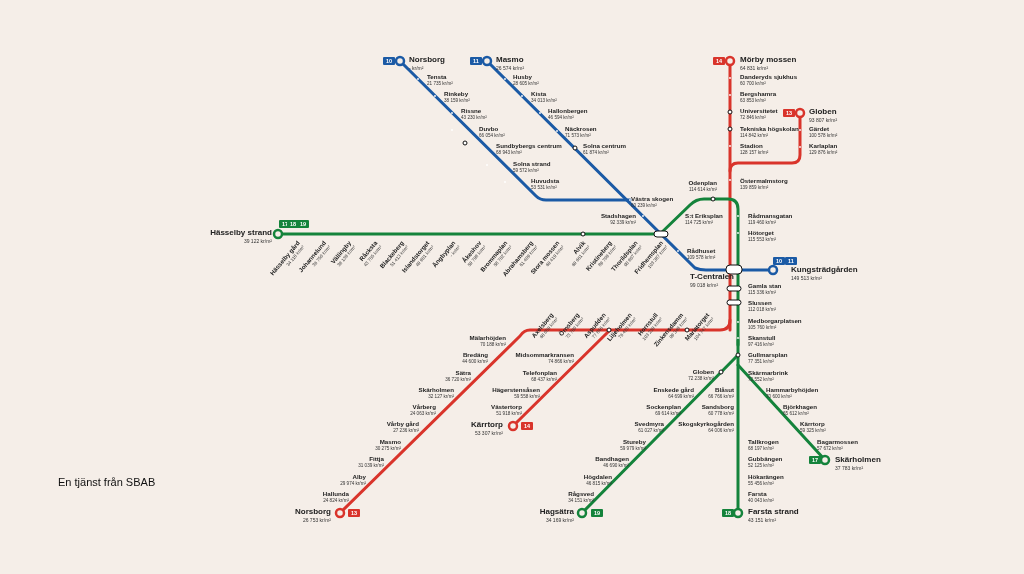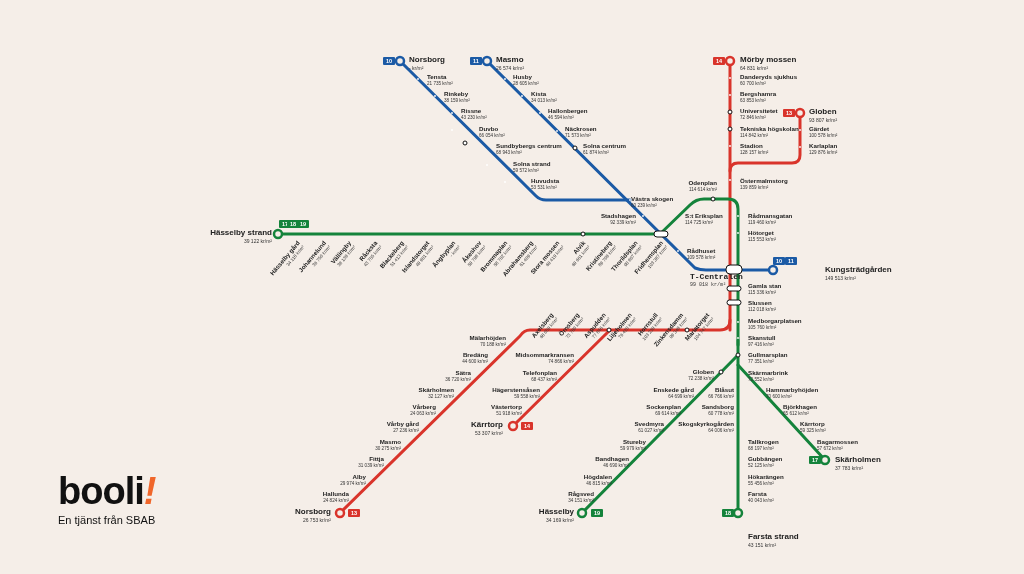--- a/index.html
+++ b/index.html
@@ -180,25 +180,25 @@
     <span class="p">60 239 kr/m²</span>
   </div>
 <div class="lbl right" style="right:388px;top:213px;">
     <span class="n">Stadshagen</span>
     <span class="p">92 339 kr/m²</span>
   </div>
 <div class="lbl" style="left:687px;top:248px;">
     <span class="n">Rådhuset</span>
     <span class="p">109 578 kr/m²</span>
   </div>
-<div class="lbl term" style="left:690px;top:273px;font-family:Liberation Mono, monospace;">
+<div class="lbl term" style="left:690px;top:273px;">
     <span class="n">T-Centralen</span>
     <span class="p">99 018 kr/m²</span>
   </div>
-<div class="lbl term" style="left:825px;top:266px;">
+<div class="lbl term" style="left:791px;top:266px;">
     <span class="n">Kungsträdgården</span>
     <span class="p">149 513 kr/m²</span>
   </div>
 
 <div class="lbl term" style="left:740px;top:56px;">
     <span class="n">Mörby mossen</span>
     <span class="p">64 831 kr/m²</span>
   </div>
 <div class="lbl" style="left:740px;top:74px;">
     <span class="n">Danderyds sjukhus</span>
@@ -308,21 +308,21 @@
     <span class="p">52 125 kr/m²</span>
   </div>
 <div class="lbl" style="left:748px;top:474px;">
     <span class="n">Hökarängen</span>
     <span class="p">55 456 kr/m²</span>
   </div>
 <div class="lbl" style="left:748px;top:491px;">
     <span class="n">Farsta</span>
     <span class="p">40 043 kr/m²</span>
   </div>
-<div class="lbl term" style="left:748px;top:508px;margin-top:25px;">
+<div class="lbl term" style="left:748px;top:508px;">
     <span class="n">Farsta strand</span>
     <span class="p">43 151 kr/m²</span>
   </div>
 <div class="lbl right" style="right:290px;top:387px;">
     <span class="n">Blåsut</span>
     <span class="p">66 766 kr/m²</span>
   </div>
 <div class="lbl right" style="right:290px;top:404px;">
     <span class="n">Sandsborg</span>
     <span class="p">60 778 kr/m²</span>
@@ -358,21 +358,21 @@
   </div>
 <div class="lbl right" style="right:412px;top:474px;">
     <span class="n">Högdalen</span>
     <span class="p">46 815 kr/m²</span>
   </div>
 <div class="lbl right" style="right:430px;top:491px;">
     <span class="n">Rågsved</span>
     <span class="p">34 151 kr/m²</span>
   </div>
 <div class="lbl term right" style="right:450px;top:508px;">
-    <span class="n">Hässelby</span>
+    <span class="n">Hagsätra</span>
     <span class="p">34 169 kr/m²</span>
   </div>
 
 <div class="lbl term right" style="right:752px;top:229px;margin-left:32px;">
     <span class="n">Hässelby strand</span>
     <span class="p">39 122 kr/m²</span>
   </div>
 <div class="lbl rot" style="right:728px;top:240px;">
     <span class="n">Hässelby gård</span>
     <span class="p">34 118 kr/m²</span>
@@ -523,15 +523,14 @@
 <div class="lbl right" style="right:502px;top:404px;">
     <span class="n">Västertorp</span>
     <span class="p">51 918 kr/m²</span>
   </div>
 <div class="lbl term right" style="right:521px;top:421px;">
     <span class="n">Kärrtorp</span>
     <span class="p">53 307 kr/m²</span>
   </div>
 
 <div id="logo">
-  <div class="word"><span>booli</span><span class="bang">!</span></div>
   <div class="tag">En tjänst från SBAB</div>
 </div>
 
 </body></html>

